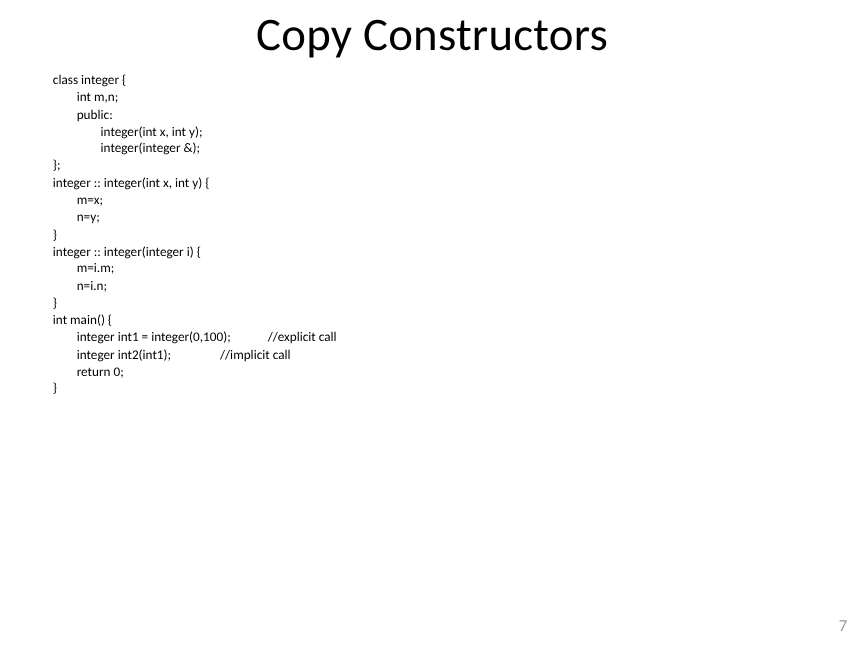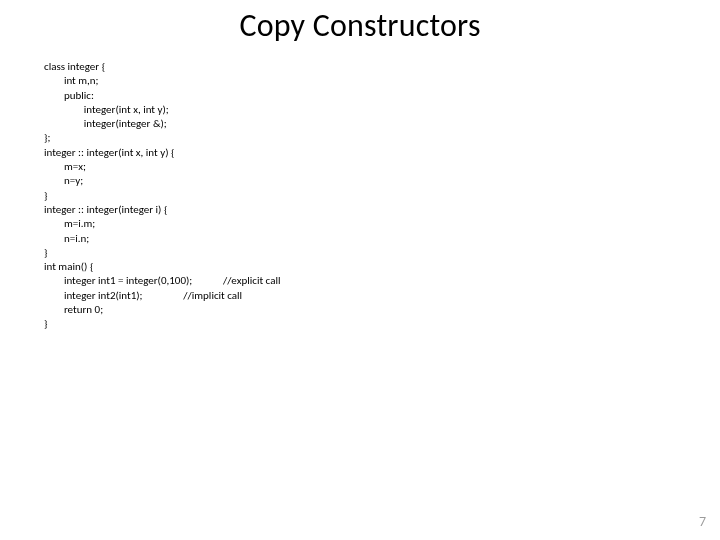--- a/index.html
+++ b/index.html
@@ -18,21 +18,21 @@
     height: 540px;
     position: relative;
     box-sizing: border-box;
   }
   .title {
     position: absolute;
     top: 6px;
     left: 0;
     width: 720px;
     text-align: center;
-    font-size: 32px;
+    font-size: 39px;
     font-weight: 400;
     letter-spacing: 0.2px;
   }
   .body {
     position: absolute;
     top: 60px;
     left: 44px;
     width: 640px;
     font-size: 11px;
     line-height: 1.3;

